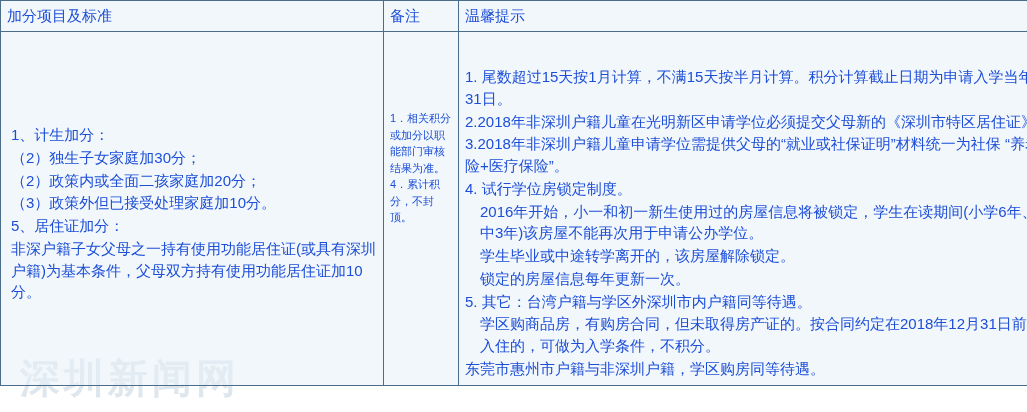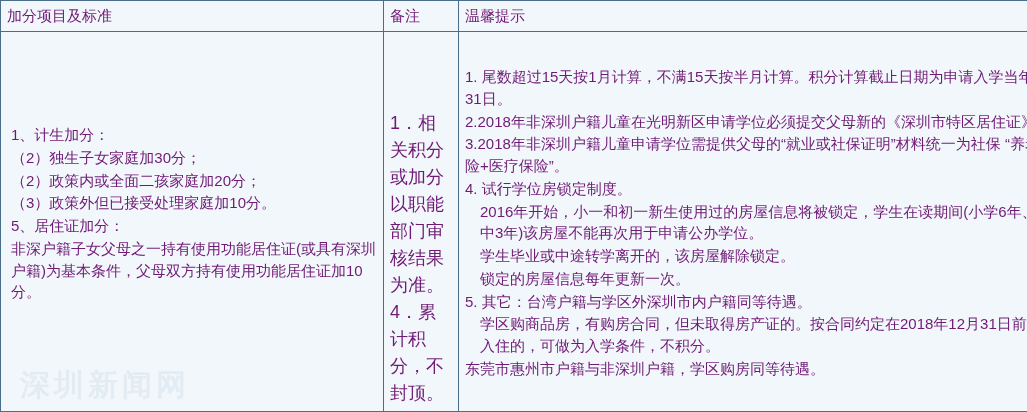--- a/index.html
+++ b/index.html
@@ -11,21 +11,21 @@
     height: 412px;
     background: #ffffff;
     font-family: "Liberation Sans", sans-serif;
     overflow: hidden;
     position: relative;
   }
   .watermark {
     position: absolute;
     left: 20px;
     bottom: 6px;
-    font-size: 30px;
+    font-size: 40px;
     font-weight: bold;
     color: rgba(150, 175, 200, 0.30);
     letter-spacing: 4px;
     font-family: "Liberation Sans", sans-serif;
     pointer-events: none;
     user-select: none;
     z-index: 0;
   }
   table.main {
     position: relative;
@@ -34,21 +34,21 @@
     width: 1027px;
     table-layout: fixed;
     background: transparent;
   }
   table.main td, table.main th {
     border: 1px solid #4a6d8c;
     vertical-align: top;
     padding: 4px 6px;
     font-size: 15px;
     line-height: 1.45;
-    color: #701a75;
+    color: #1d4ed8;
     font-weight: normal;
     text-align: left;
     background: rgba(230, 241, 247, 0.55);
   }
   thead td {
     background: #d9ebf3;
     font-size: 15px;
     padding: 6px;
     height: 22px;
   }
@@ -56,21 +56,21 @@
   td.col-b { width: 62px; }
   td.col-c { width: 593px; }
 
   .cell-a-body {
     padding-top: 88px;
   }
   .cell-a-body p {
     margin: 0 0 1px 4px;
   }
   .cell-b-body {
-    font-size: 18px;
+    font-size: 11px;
     line-height: 1.5;
     padding-top: 74px;
     text-align: left;
   }
   .cell-b-body p {
     margin: 0;
   }
   .cell-c-body {
     padding-top: 30px;
   }

